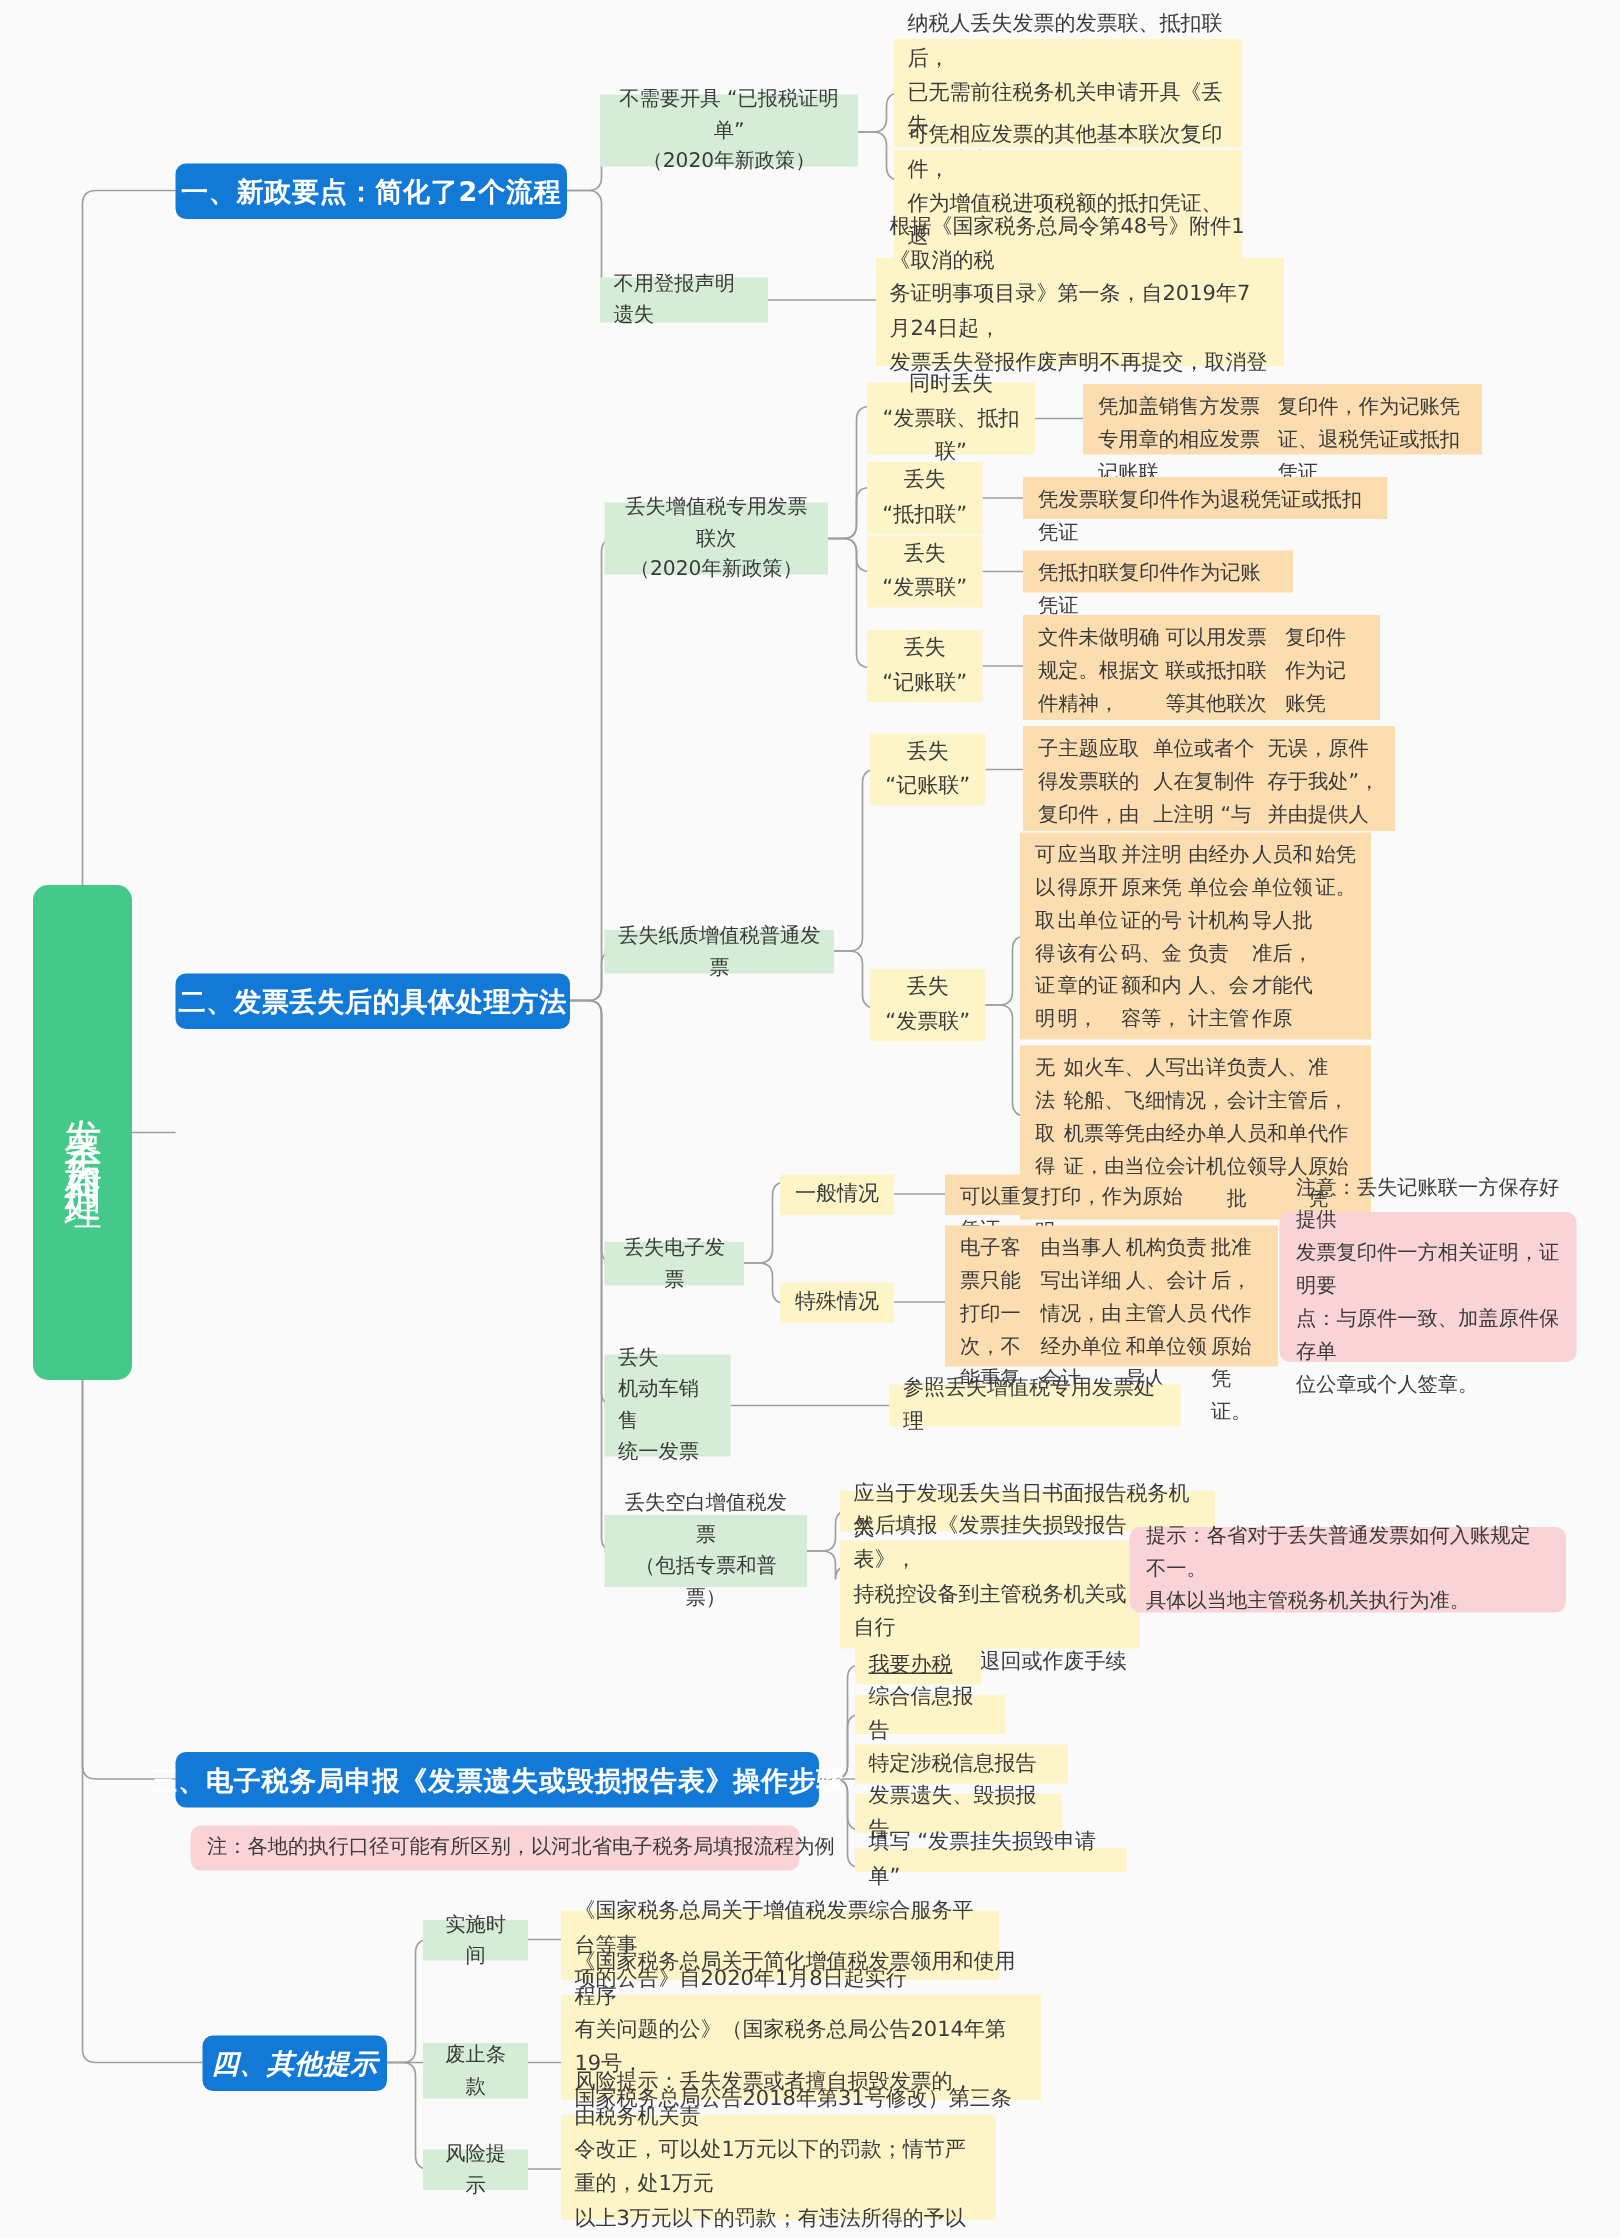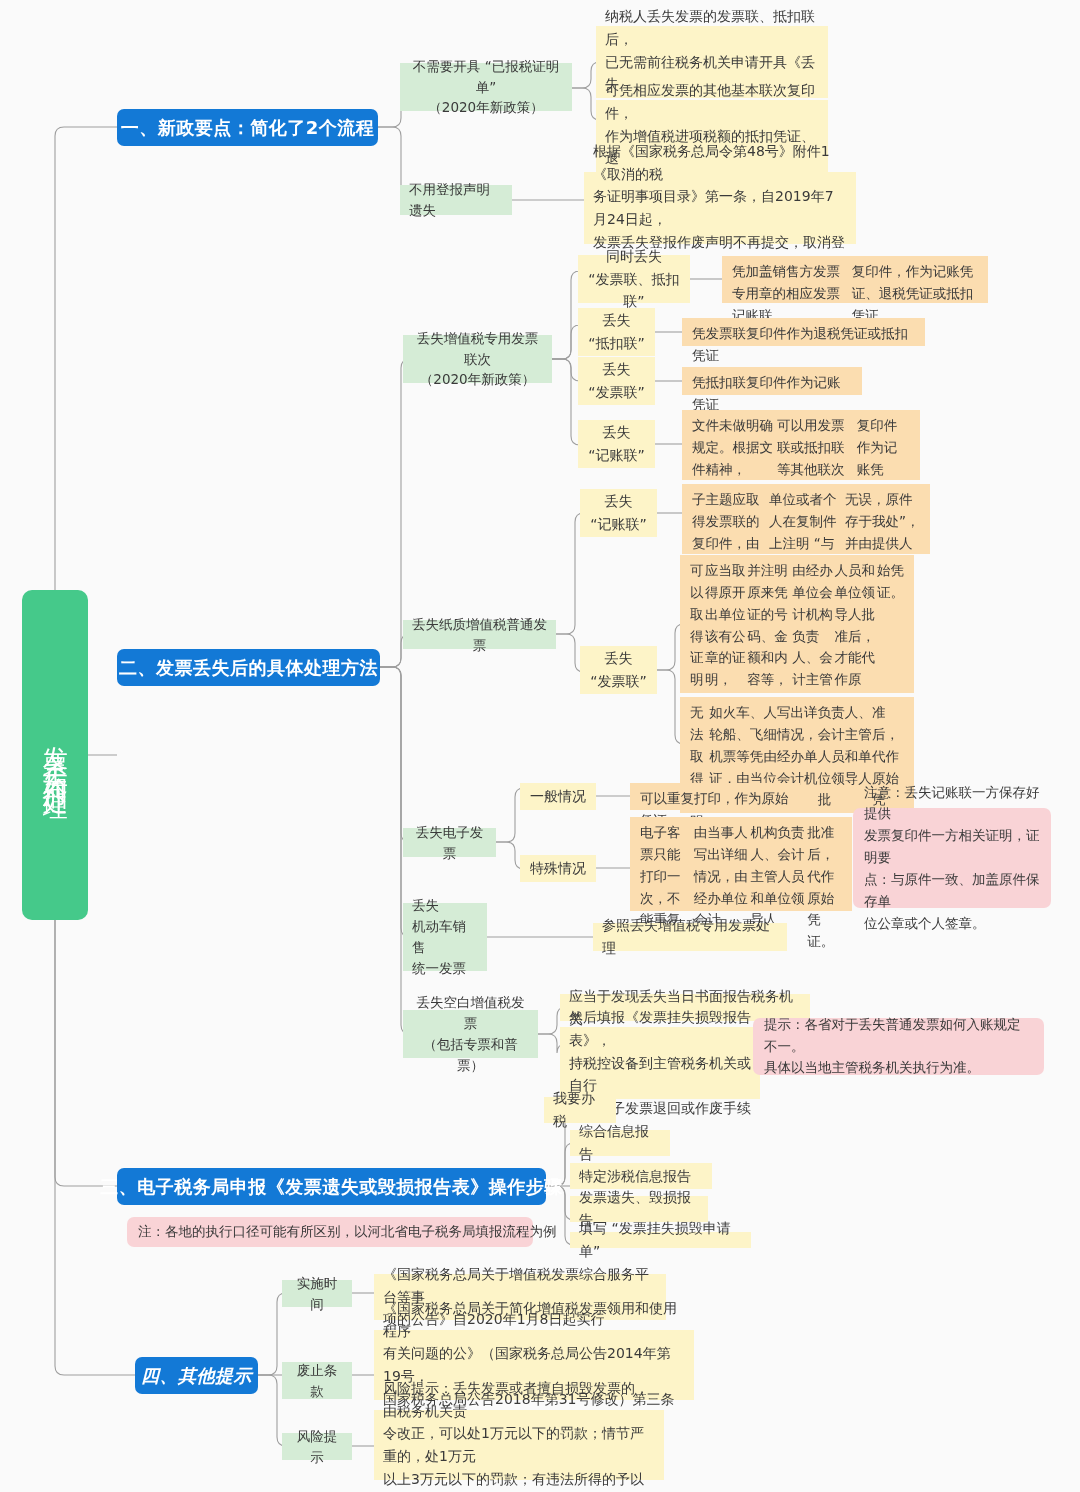--- a/index.html
+++ b/index.html
@@ -329,21 +329,21 @@
     <span>具体以当地主管税务机关执行为准。</span>
   </div>
 
   <div class="node lvl1" style="left:117px;top:1168px;width:429px;height:37px;">
     <span>三、电子税务局申报《发票遗失或毁损报告表》操作步骤</span>
   </div>
   <div class="node pink" style="left:127px;top:1217px;width:406px;height:30px;">
     <span class="nowrapline">注：各地的执行口径可能有所区别，以河北省电子税务局填报流程为例</span>
   </div>
 
-  <div class="node yellow" style="left:544px;top:1097px;width:72px;height:26px;">
+  <div class="node yellow" style="left:570px;top:1097px;width:84px;height:26px;text-decoration:underline;">
     <span>我要办税</span>
   </div>
   <div class="node yellow" style="left:570px;top:1130px;width:100px;height:26px;">
     <span>综合信息报告</span>
   </div>
   <div class="node yellow" style="left:570px;top:1163px;width:142px;height:26px;">
     <span>特定涉税信息报告</span>
   </div>
   <div class="node yellow" style="left:570px;top:1196px;width:138px;height:26px;">
     <span>发票遗失、毁损报告</span>

